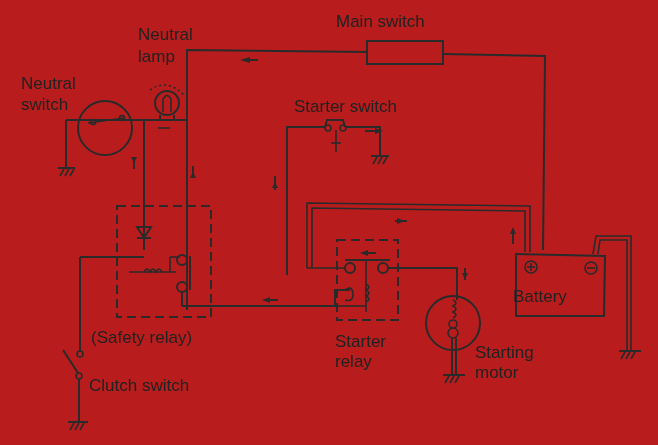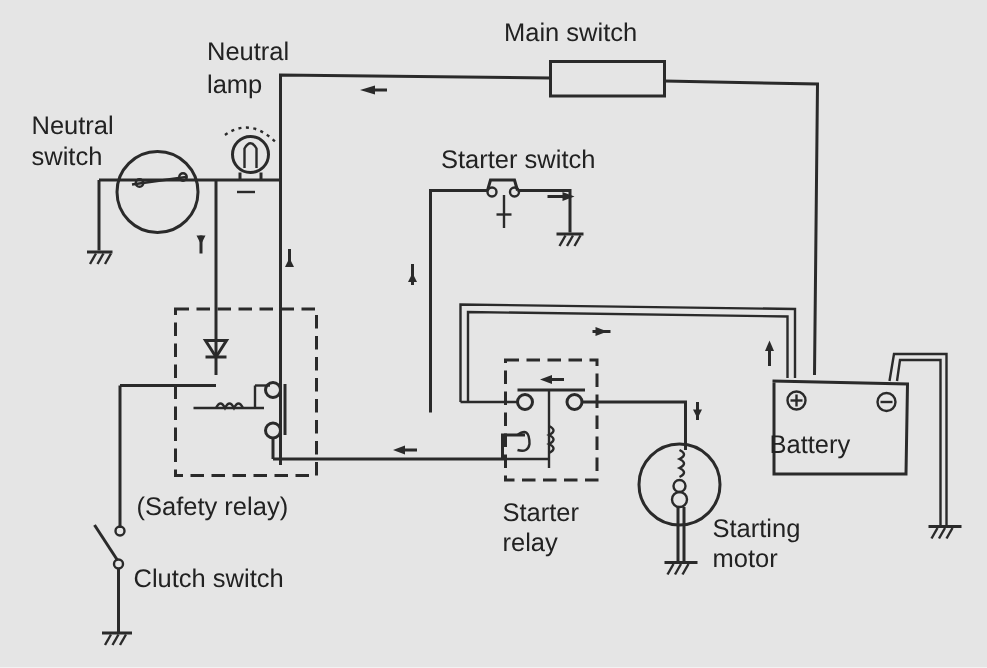--- a/index.html
+++ b/index.html
@@ -1,16 +1,16 @@
 <!DOCTYPE html>
 <html><head>
 <meta charset="utf-8">
 <style>
   html, body { margin:0; padding:0; background:#fbfbfb; }
-  #stage { position:relative; width:658px; height:445px; overflow:hidden; background:#e5e5e5; }
+  #stage { position:relative; width:658px; height:445px; overflow:hidden; background:#b91c1c; }
   svg { position:absolute; left:0; top:0; }
   .w { stroke:#2a2a2a; stroke-width:2; fill:none; }
   .wt { stroke:#2a2a2a; stroke-width:1.6; fill:none; }
   .dash { stroke:#2a2a2a; stroke-width:2; fill:none; stroke-dasharray:9 5; }
   .lbl { font-family:"Liberation Sans", sans-serif; font-size:17px; fill:#222; }
   .arrow { fill:#2a2a2a; }
 </style>
 </head>
 <body>
 

